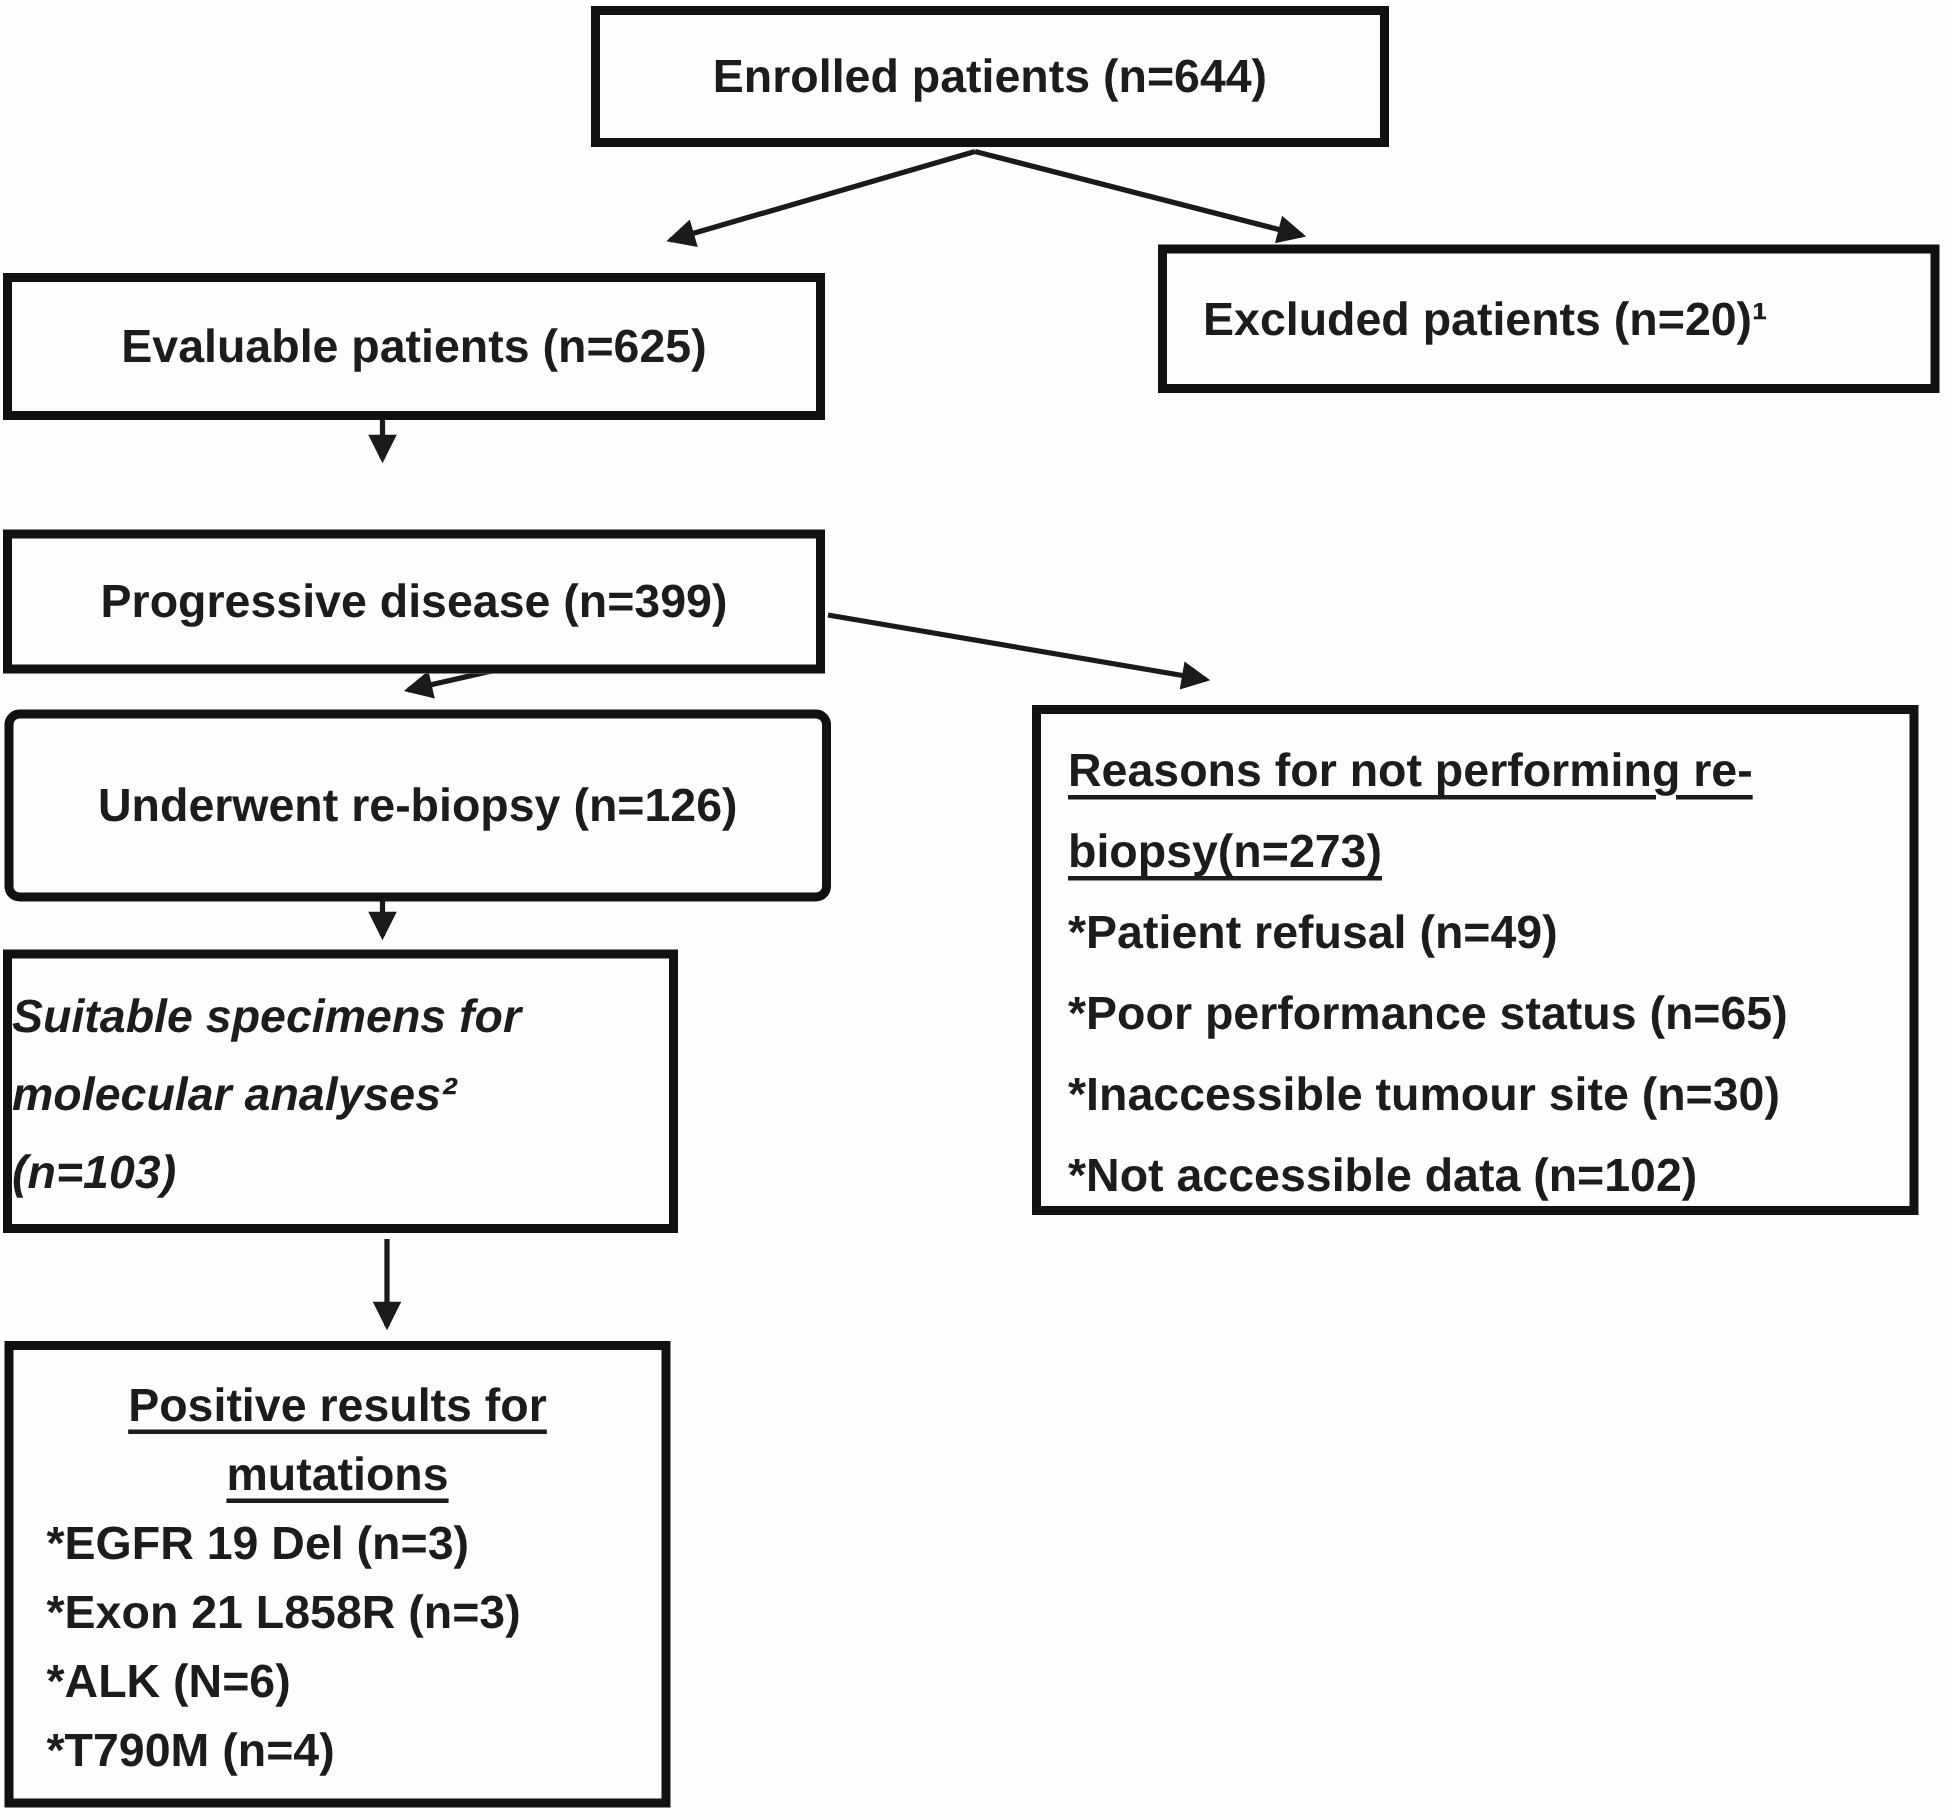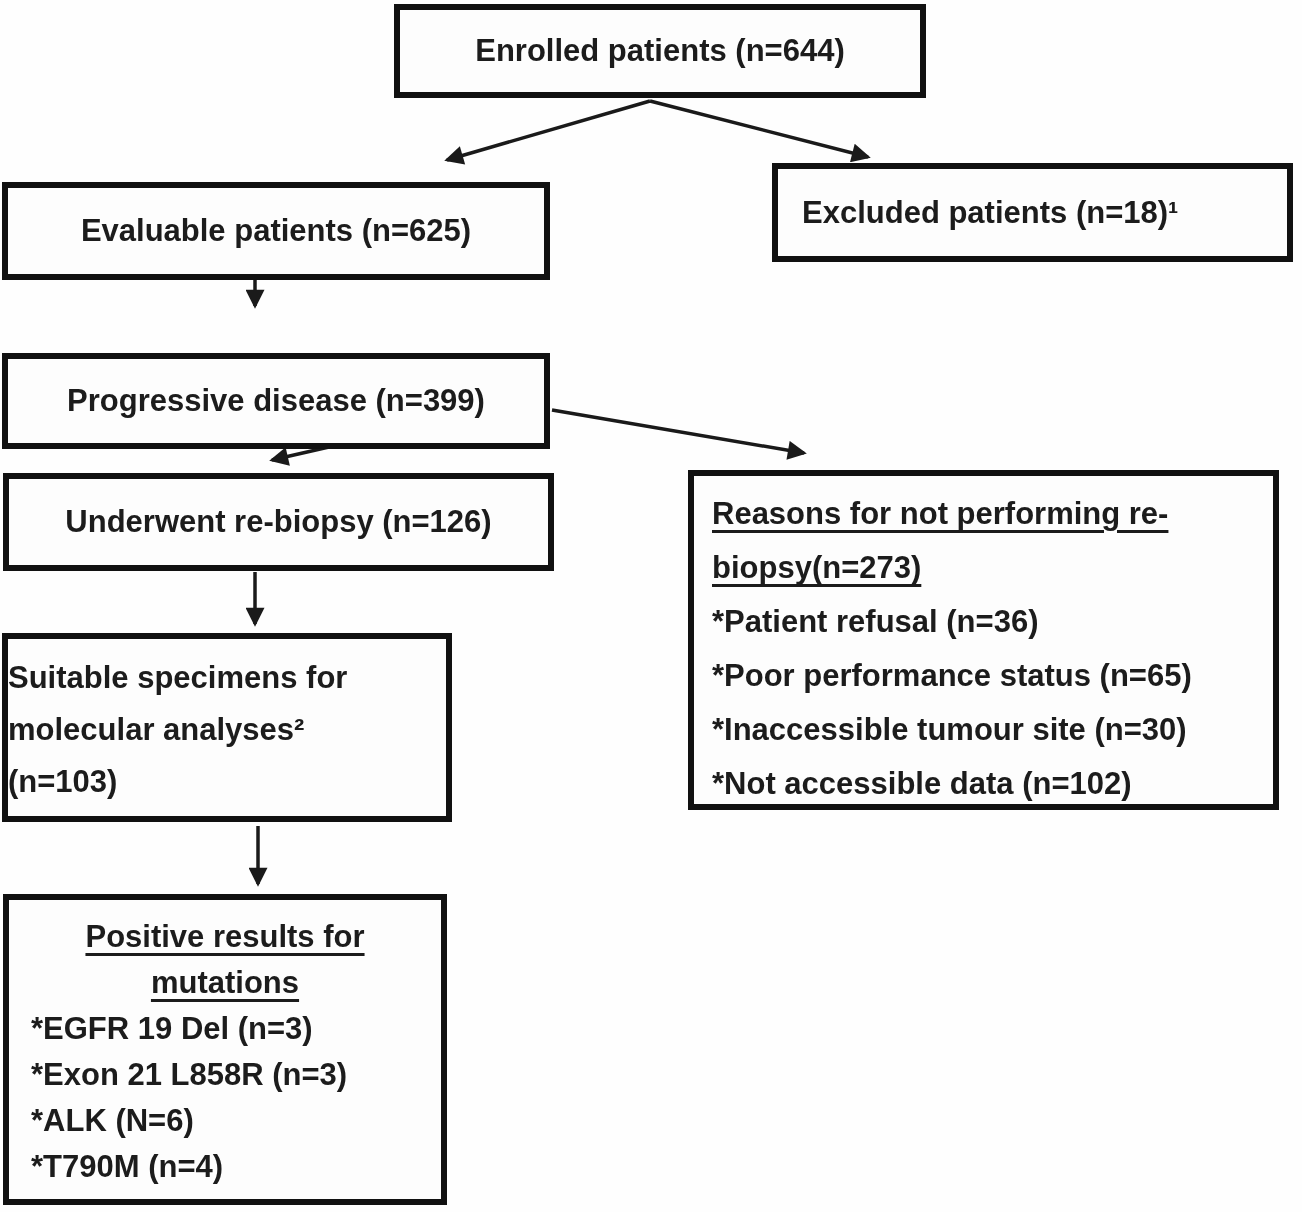--- a/index.html
+++ b/index.html
@@ -53,20 +53,21 @@
   .reasons-box {
     padding: 11px 8px 0 18px;
   }
   .reasons-box .line {
     line-height: 54px;
     white-space: nowrap;
   }
   .suitable-box {
     padding-top: 13px;
     text-align: center;
+    font-style: italic;
   }
   .suitable-box .line {
     line-height: 52px;
     white-space: nowrap;
   }
   .positive-box {
     padding: 14px 6px 0 22px;
   }
   .positive-box .line {
     line-height: 46px;
@@ -104,35 +105,35 @@
 
   <div class="node center" style="left:394px; top:4px; width:532px; height:94px;">
     <span>Enrolled patients (n=644)</span>
   </div>
 
   <div class="node center" style="left:2px; top:182px; width:548px; height:98px;">
     <span>Evaluable patients (n=625)</span>
   </div>
 
   <div class="node left-text" style="left:772px; top:163px; width:521px; height:99px;">
-    <span>Excluded patients (n=18)¹</span>
+    <span>Excluded patients (n=20)¹</span>
   </div>
 
   <div class="node center" style="left:2px; top:317px; width:548px; height:96px;margin-top:36px;">
     <span>Progressive disease (n=399)</span>
   </div>
 
-  <div class="node center" style="left:3px; top:473px; width:551px; height:98px;">
+  <div class="node center" style="left:3px; top:473px; width:551px; height:128px;border-radius:10px;">
     <span>Underwent re-biopsy (n=126)</span>
   </div>
 
   <div class="node list reasons-box" style="left:688px; top:470px; width:591px; height:340px;">
     <div class="line underline">Reasons for not performing re-</div>
     <div class="line underline">biopsy(n=273)</div>
-    <div class="line">*Patient refusal (n=36)</div>
+    <div class="line">*Patient refusal (n=49)</div>
     <div class="line">*Poor performance status (n=65)</div>
     <div class="line">*Inaccessible tumour site (n=30)</div>
     <div class="line">*Not accessible data (n=102)</div>
   </div>
 
   <div class="node list suitable-box" style="left:2px; top:633px; width:450px; height:189px;">
     <div class="line">Suitable specimens for</div>
     <div class="line">molecular analyses²</div>
     <div class="line">(n=103)</div>
   </div>

